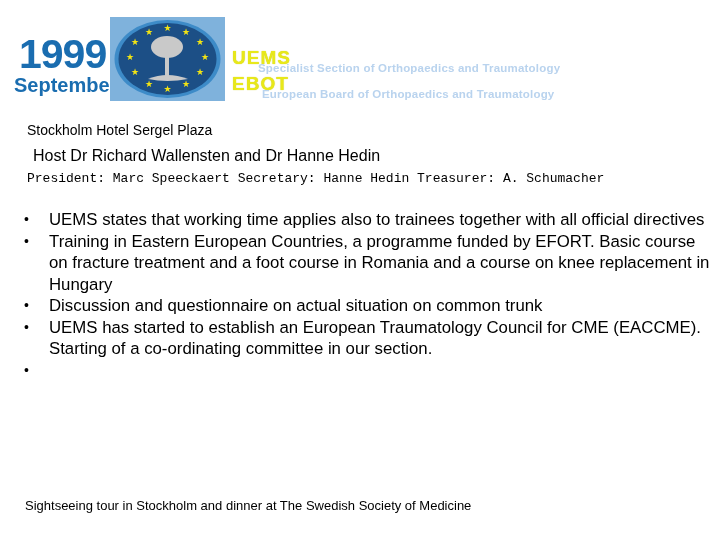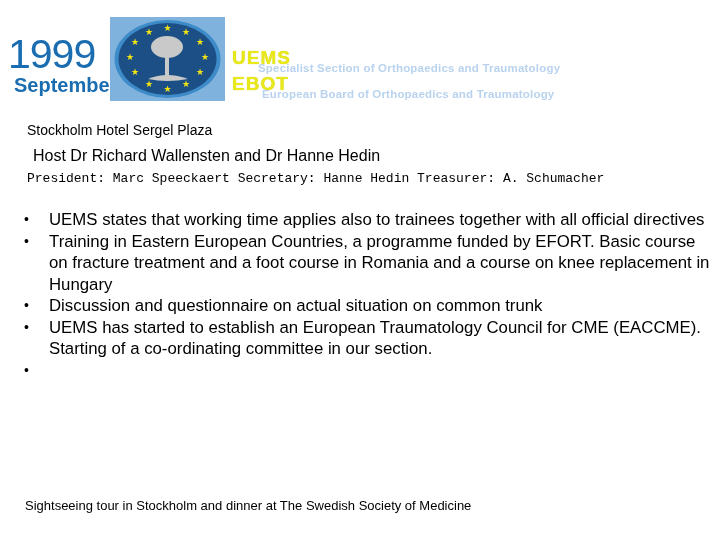--- a/index.html
+++ b/index.html
@@ -3,22 +3,22 @@
 <meta charset="utf-8">
 <style>
   html, body { margin: 0; padding: 0; }
   body {
     width: 720px; height: 540px; position: relative; overflow: hidden;
     background: #ffffff;
     font-family: "Liberation Sans", sans-serif;
     color: #000;
   }
   .year {
-    position: absolute; left: 8px; top: 34px;
-    font-size: 41px; font-weight: normal; color: #1a6db0; letter-spacing: -1px;
+    position: absolute; left: 19px; top: 34px;
+    font-size: 41px; font-weight: bold; color: #1a6db0; letter-spacing: -1px;
     line-height: 40px;
   }
   .month {
     position: absolute; left: 14px; top: 76px;
     font-size: 20px; font-weight: bold; color: #1a6db0; line-height: 18px;
   }
   .logo {
     position: absolute; left: 110px; top: 17px; width: 115px; height: 84px;
     background: #7fb2dc;
   }

